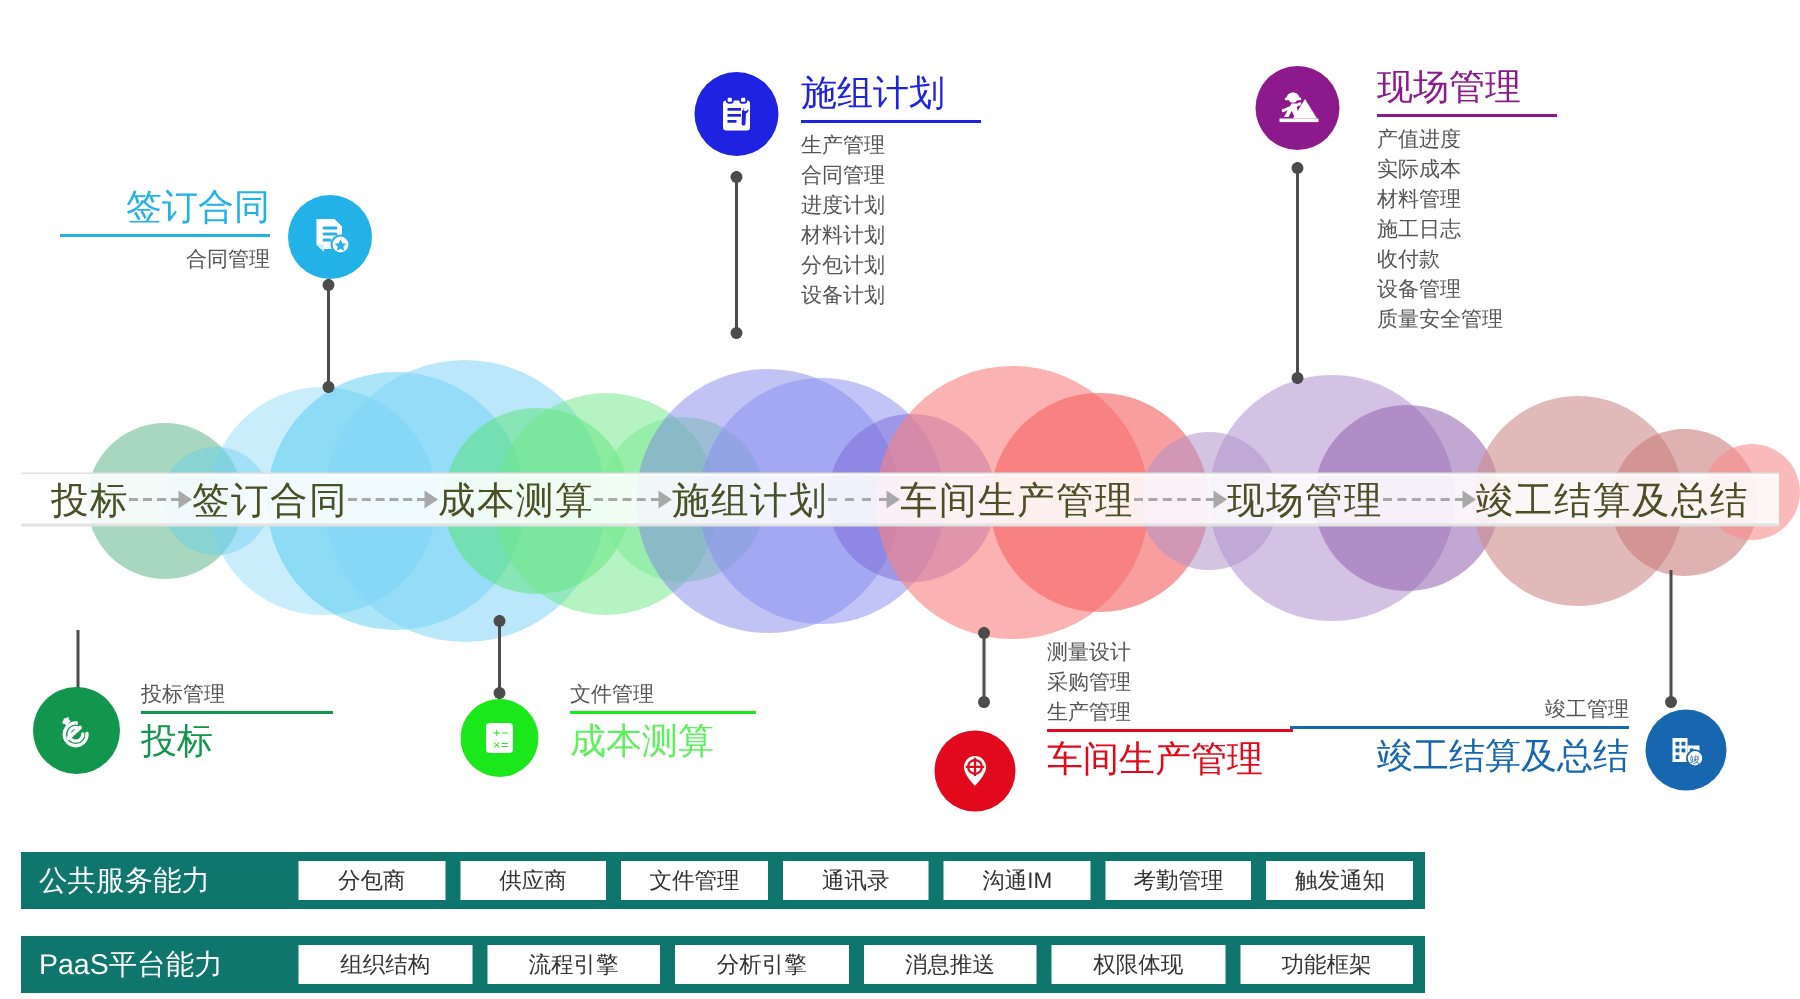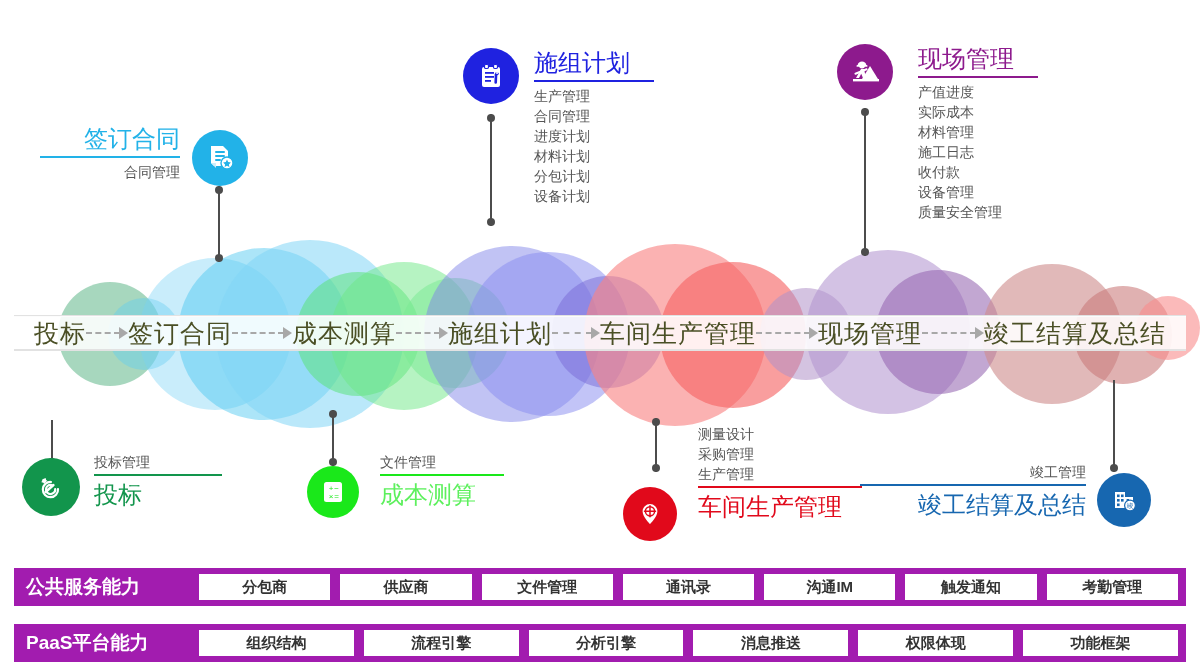--- a/index.html
+++ b/index.html
@@ -56,22 +56,22 @@
   .co-rule{height:2px;margin:2px 0 4px 0;}
   .co-sub{font-size:14px;line-height:20px;color:#555;white-space:nowrap;}
   .co-ra{text-align:right;}
   .co-la{text-align:left;}
 
   
   .ic{position:absolute;border-radius:50%;display:flex;align-items:center;justify-content:center;}
   .ic svg{display:block;}
 
   
-  .cap{position:absolute;left:14px;width:1172px;height:38px;background:#a21caf;
-       display:flex;align-items:center;font-weight:bold;}
+  .cap{position:absolute;left:14px;width:936px;height:38px;background:#0f766e;
+       display:flex;align-items:center;}
   .cap.r1{top:568px;}
   .cap.r2{top:624px;}
   .cap-label{
     width:185px;flex:0 0 185px;color:#ffffff;font-size:19px;padding-left:12px;
     box-sizing:border-box;white-space:nowrap;
   }
   .cap-cells{flex:1 1 auto;display:flex;gap:10px;padding-right:8px;}
   .cap-cell{
     flex:1 1 0;background:#ffffff;color:#333;font-size:15px;height:26px;
     display:flex;align-items:center;justify-content:center;white-space:nowrap;
@@ -304,22 +304,22 @@
   </div>
 
   <div class="cap r1">
     <div class="cap-label">公共服务能力</div>
     <div class="cap-cells">
       <div class="cap-cell">分包商</div>
       <div class="cap-cell">供应商</div>
       <div class="cap-cell">文件管理</div>
       <div class="cap-cell">通讯录</div>
       <div class="cap-cell">沟通IM</div>
+      <div class="cap-cell">考勤管理</div>
       <div class="cap-cell">触发通知</div>
-      <div class="cap-cell">考勤管理</div>
     </div>
   </div>
 
   <div class="cap r2">
     <div class="cap-label">PaaS平台能力</div>
     <div class="cap-cells">
       <div class="cap-cell">组织结构</div>
       <div class="cap-cell">流程引擎</div>
       <div class="cap-cell">分析引擎</div>
       <div class="cap-cell">消息推送</div>

